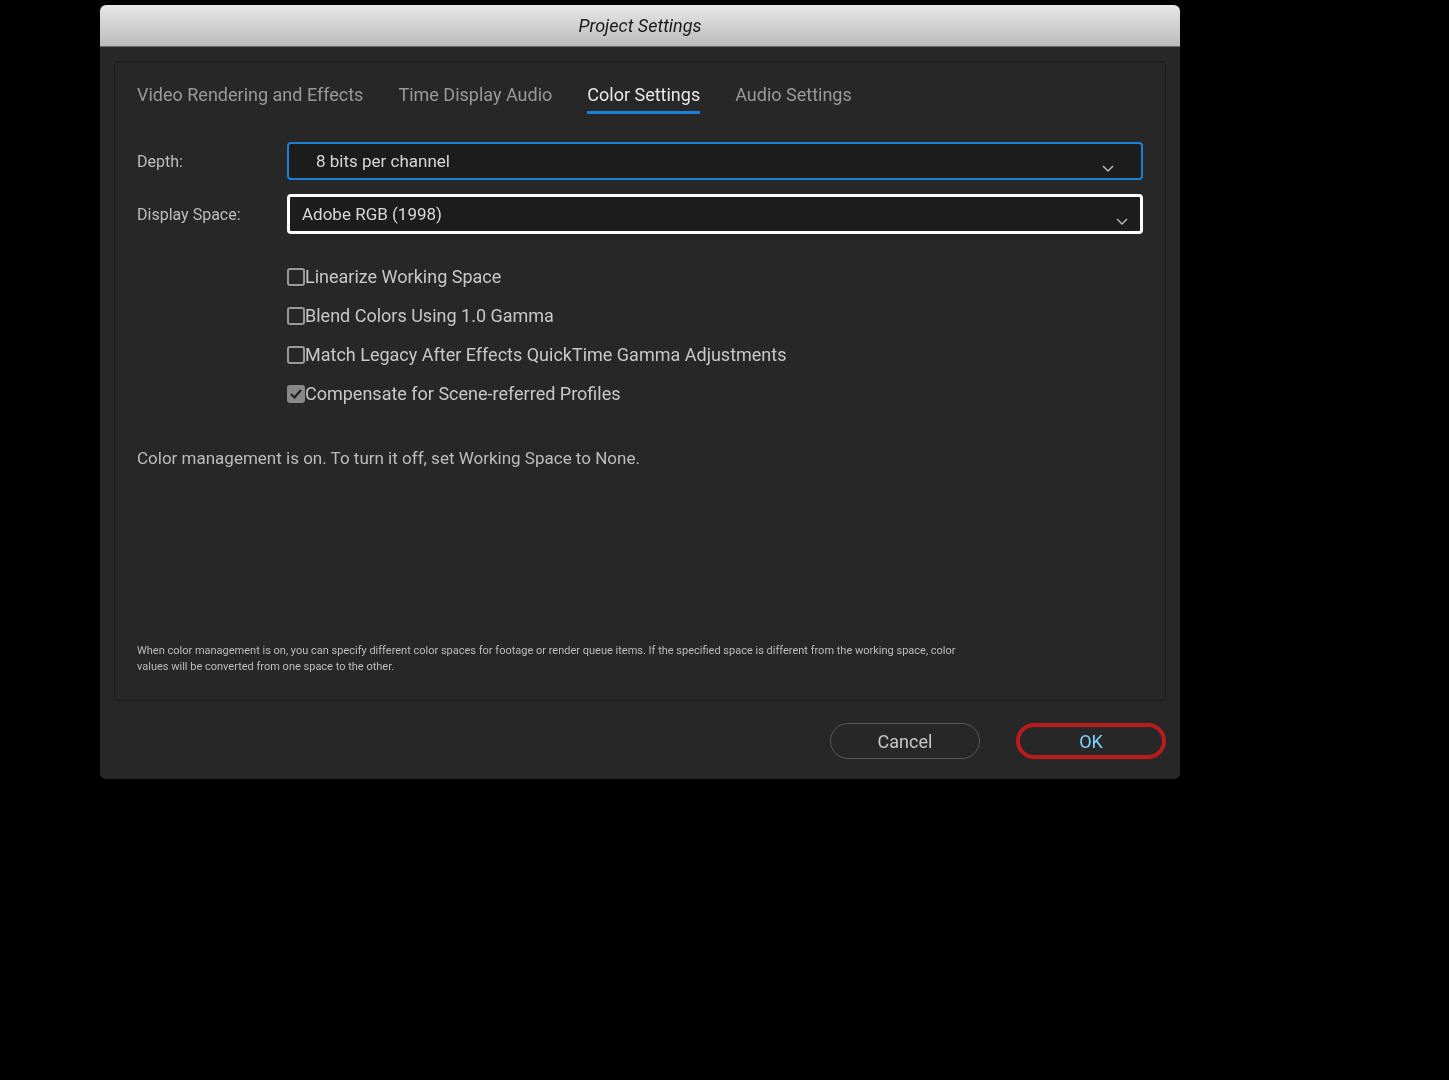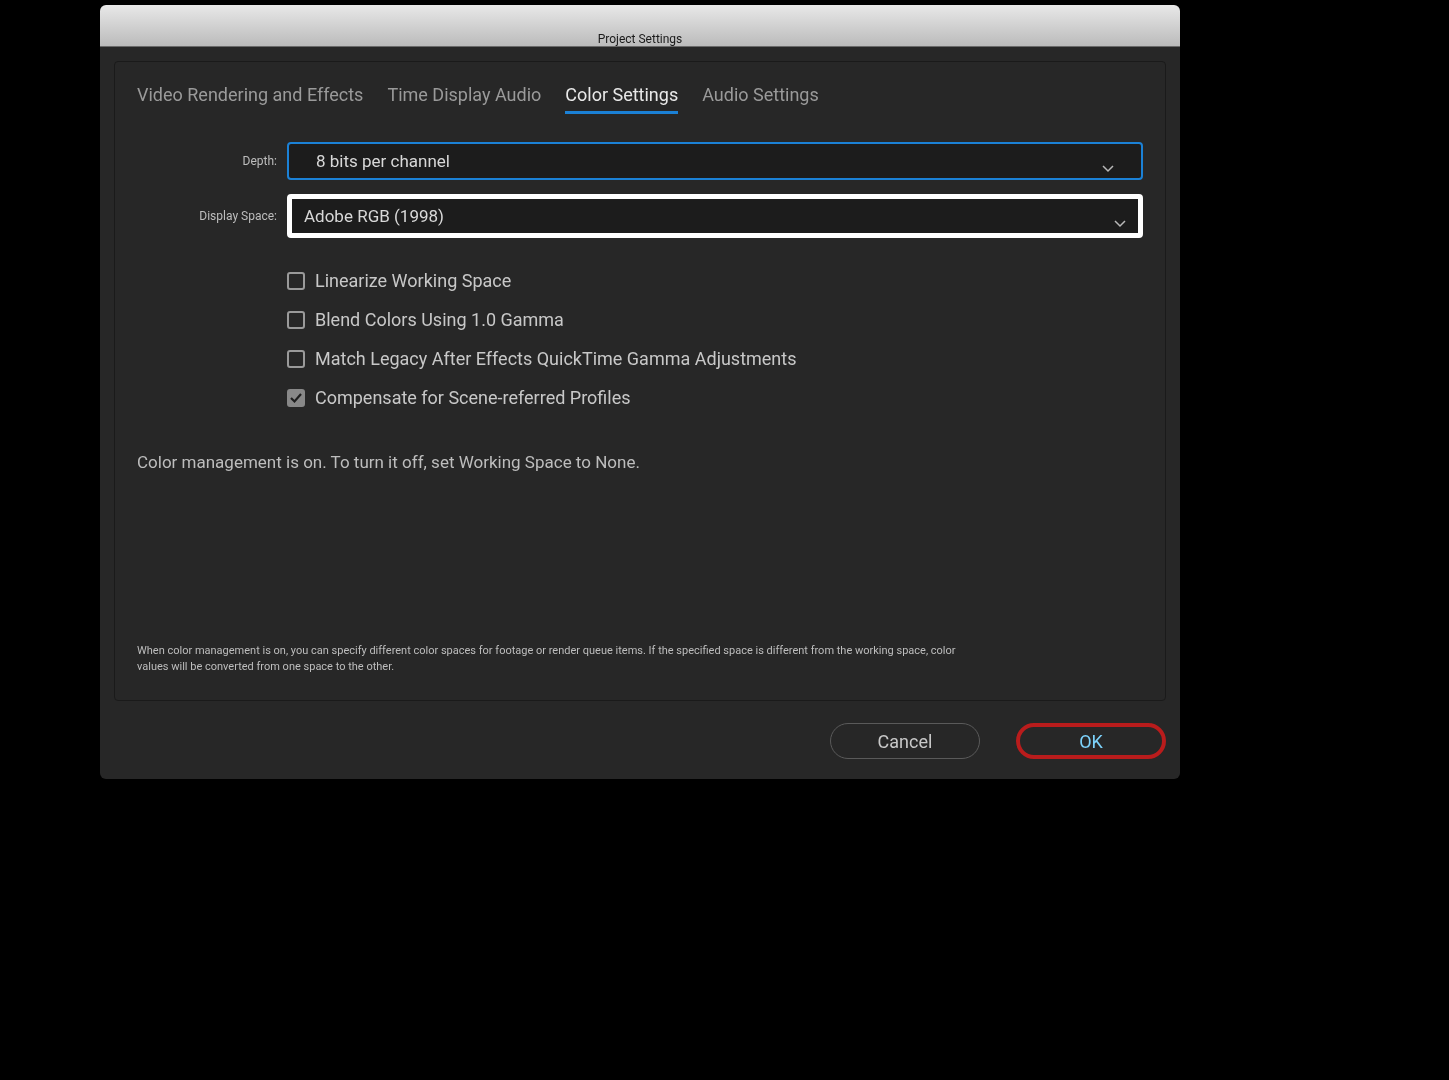--- a/index.html
+++ b/index.html
@@ -21,75 +21,76 @@
     width: 1080px;
     box-shadow: 0 20px 60px rgba(0,0,0,0.7);
     border-radius: 6px;
     overflow: hidden;
   }
 
   .titlebar {
     height: 41px;
     background: linear-gradient(#e8e8e8, #bbbbbb);
     display: flex;
-    align-items: flex-end;
+    align-items: center;
     justify-content: center;
     color: #1a1a1a;
-    font-size: 12px;
+    font-size: 18px;
     border-bottom: 1px solid #6a6a6a;
+    font-style: italic;
   }
 
   .dialog-body {
     background: #272727;
     padding: 14px 14px 20px 14px;
   }
 
   .panel {
     border: 1px solid #1a1a1a;
     border-radius: 4px;
     padding: 22px 22px 26px 22px;
     min-height: 640px;
     box-sizing: border-box;
     display: flex;
     flex-direction: column;
   }
 
   .tabs {
     display: flex;
-    gap: 24px;
+    gap: 35px;
     margin-bottom: 28px;
   }
   .tab {
     color: #9a9a9a;
     cursor: pointer;
     padding-bottom: 6px;
     font-size: 18px;
   }
   .tab.active {
     color: #e8e8e8;
     border-bottom: 3px solid #1b81d6;
   }
 
   .form-row {
     display: flex;
     align-items: center;
     margin-bottom: 14px;
   }
   .form-label {
     width: 140px;
-    text-align: right;
+    text-align: left;
     padding-right: 10px;
     color: #bdbdbd;
-    font-size: 12px;
+    font-size: 16px;
   }
   .dropdown {
     flex: 1;
     height: 34px;
     background: #1c1c1c;
-    border: 5px solid #ffffff;
+    border: 3px solid #ffffff;
     border-radius: 4px;
     display: flex;
     align-items: center;
     justify-content: space-between;
     padding: 0 12px;
     cursor: pointer;
     color: #d8d8d8;
   }
   .dropdown.focused {
     border: 2px solid #1b81d6;
@@ -102,21 +103,20 @@
   }
   .chevron svg { width: 100%; height: 100%; }
 
   .checkbox-list {
     margin-left: 150px;
     margin-top: 18px;
   }
   .checkbox-row {
     display: flex;
     align-items: center;
-    gap: 10px;
     margin-bottom: 18px;
     cursor: pointer;
   }
   .checkbox {
     width: 18px;
     height: 18px;
     border: 2px solid #9a9a9a;
     border-radius: 3px;
     display: flex;
     align-items: center;

